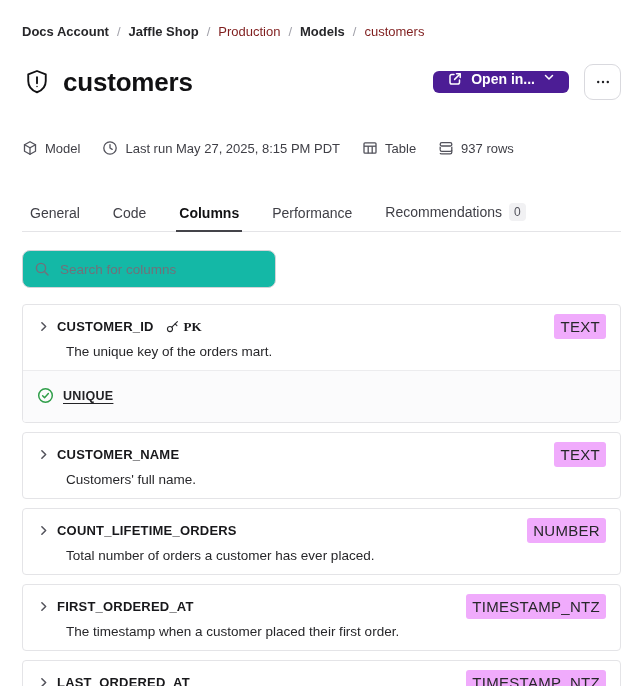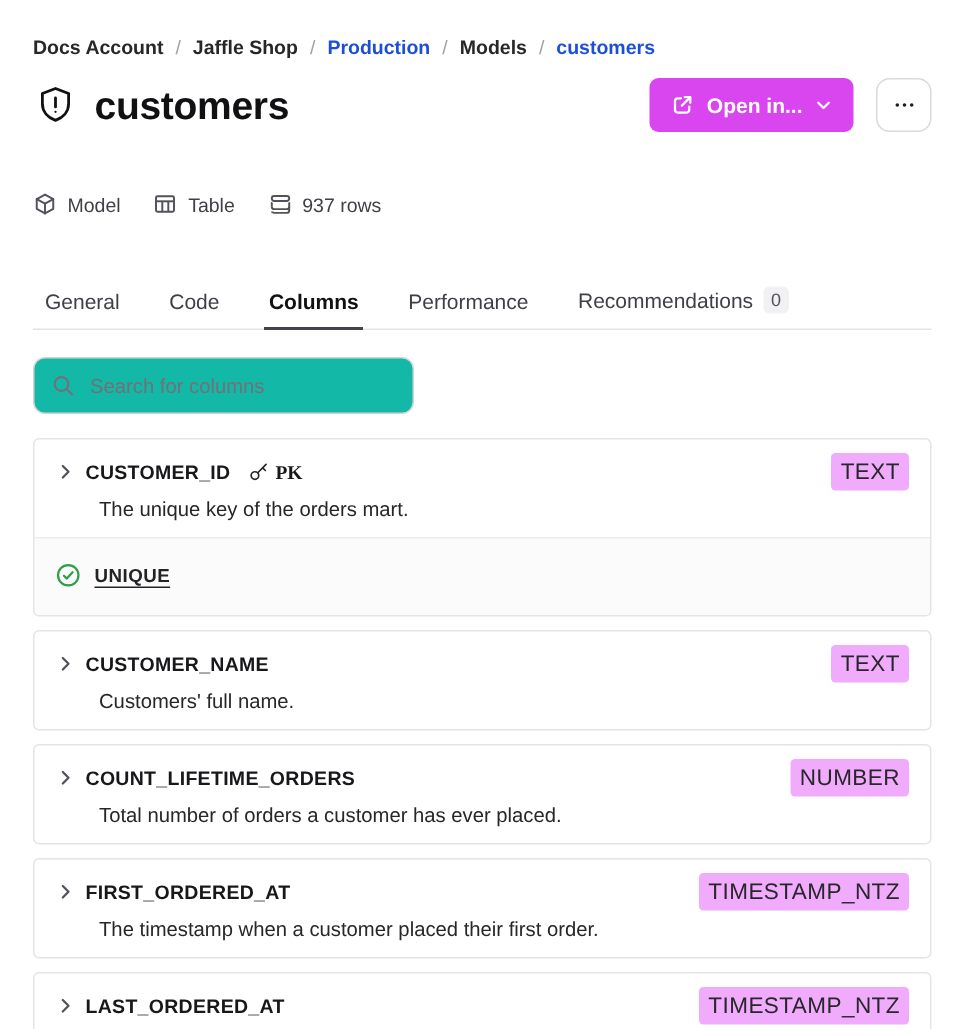--- a/index.html
+++ b/index.html
@@ -7,34 +7,34 @@
   body {
     background: #ffffff;
     font-family: "Liberation Sans", sans-serif;
     color: #18181b;
     padding: 24px 22px 0 22px;
     -webkit-font-smoothing: antialiased;
   }
   svg { display: block; }
 
   
-  .breadcrumb { display: flex; align-items: center; gap: 8px; font-size: 13px; margin-bottom: 13px; }
+  .breadcrumb { display: flex; align-items: center; gap: 8px; font-size: 13px; margin-bottom: 25px; }
   .crumb { font-weight: 600; color: #27272a; cursor: pointer; }
-  .crumb.muted { font-weight: 700; color: #1d4ed8; text-align: center; }
+  .crumb.muted { font-weight: 400; color: #7f1d1d; text-align: center; }
   .crumb-sep { color: #a1a1aa; font-weight: 400; }
 
   
   .header-row { display: flex; align-items: center; justify-content: space-between; margin-bottom: 14px; }
   .title-wrap { display: flex; align-items: center; gap: 11px; }
   .page-title { font-size: 26px; font-weight: 600; letter-spacing: -0.2px; color: #111113; }
   .header-actions { display: flex; align-items: center; gap: 15px; }
   .btn-dark {
-    display: flex; align-items: center; gap: 8px;
-    background: #d946ef; color: #ffffff; border: none; cursor: pointer;
-    height: 36px; padding: 0 14px; border-radius: 6px;
+    display: flex; gap: 8px;
+    background: #4c1d95; color: #ffffff; border: none; cursor: pointer;
+    height: 22px; padding: 0 14px; border-radius: 6px;
     font-family: "Liberation Sans", sans-serif; font-size: 14px; font-weight: 600;
   }
   .btn-more {
     width: 37px; height: 36px; background: #fff; border: 1px solid #d9d9de;
     border-radius: 9px; cursor: pointer; display: flex; align-items: center; justify-content: center;
   }
 
   
   .meta-row { display: flex; align-items: flex-end; gap: 22px; margin-bottom: 47px; margin-top: 40px; }
   .meta-item { display: flex; align-items: center; gap: 7px; font-size: 13px; color: #3f3f46; }
@@ -135,20 +135,29 @@
       <svg width="16" height="16" viewBox="0 0 16 16" fill="none" stroke="currentColor" stroke-width="1.3" stroke-linecap="round" stroke-linejoin="round">
         <path d="M8 1.7l5.5 3v6.6l-5.5 3-5.5-3V4.7l5.5-3z"></path>
         <path d="M2.5 4.7L8 7.8l5.5-3.1"></path>
         <path d="M8 7.8v6.5"></path>
       </svg>
     </span>
     <span>Model</span>
   </div>
   <div class="meta-item">
     <span>
+      <svg width="16" height="16" viewBox="0 0 16 16" fill="none" stroke="currentColor" stroke-width="1.3" stroke-linecap="round" stroke-linejoin="round">
+        <circle cx="8" cy="8" r="6.2"></circle>
+        <path d="M8 4.6V8l2.2 1.4"></path>
+      </svg>
+    </span>
+    <span>Last run May 27, 2025, 8:15 PM PDT</span>
+  </div>
+  <div class="meta-item">
+    <span>
       <svg width="16" height="16" viewBox="0 0 16 16" fill="none" stroke="currentColor" stroke-width="1.3" stroke-linejoin="round">
         <rect x="2" y="2.8" width="12" height="10.4" rx="1"></rect>
         <path d="M2 6.2h12"></path>
         <path d="M6.2 6.2v7"></path>
         <path d="M10.2 6.2v7"></path>
       </svg>
     </span>
     <span>Table</span>
   </div>
   <div class="meta-item">

